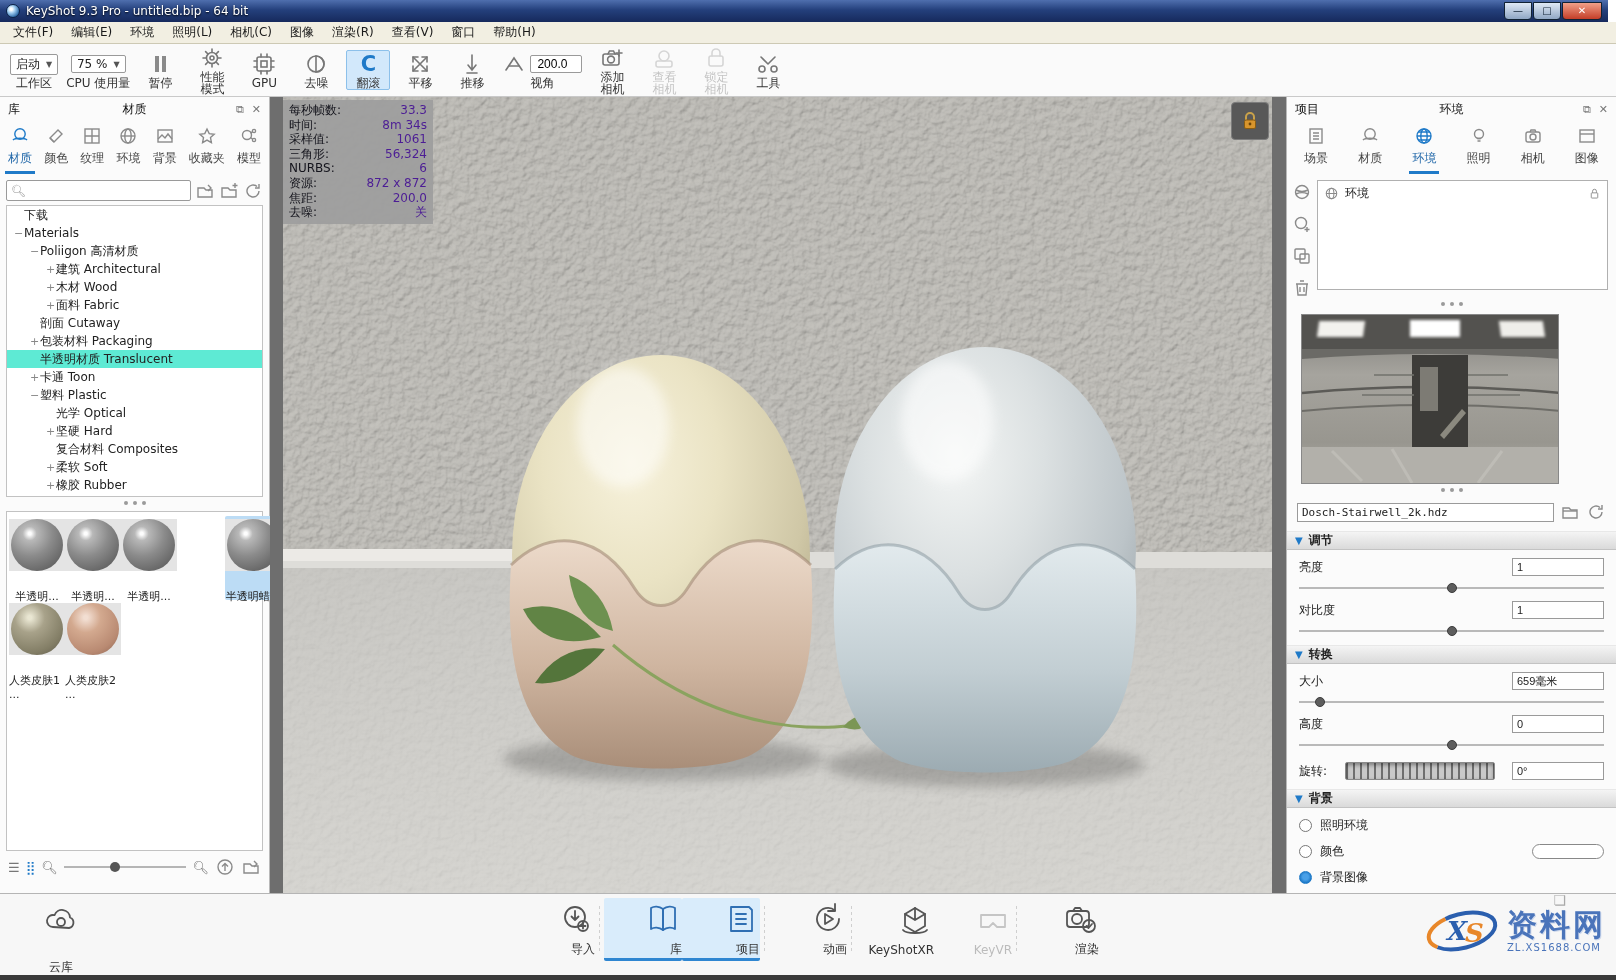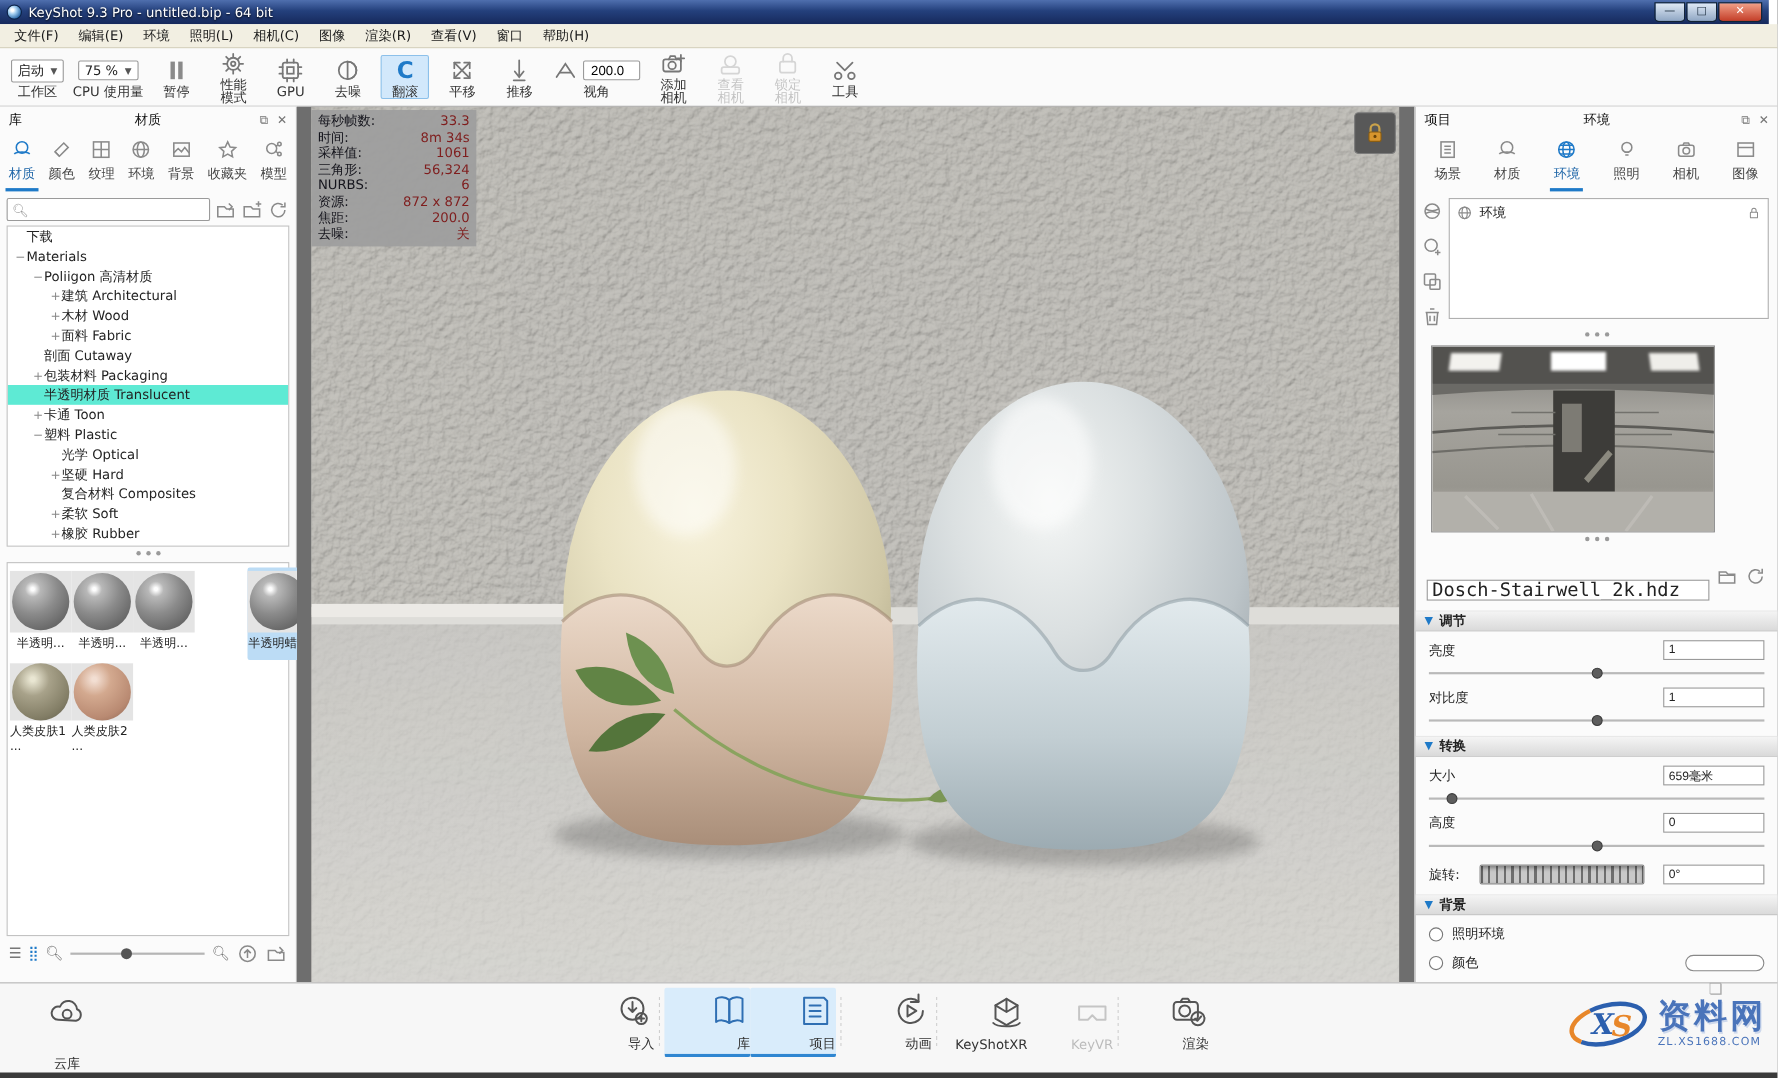--- a/index.html
+++ b/index.html
@@ -59,58 +59,58 @@
   .lpanel{left:0;width:270px;border-right:1px solid #b9b9b9;}
   .searchrow{display:flex;align-items:center;margin:6px 6px 4px 6px;gap:4px;}
   .searchbox{flex:1;height:21px;border:1px solid #9a9a9a;background:#fff;border-radius:2px;display:flex;align-items:center;padding:0 4px;color:#999;}
   .treebox{margin:4px 6px 0 6px;height:292px;border:1px solid #c2c2c2;background:#fff;overflow:hidden;position:relative;}
   .trow{height:18px;display:flex;align-items:center;white-space:nowrap;}
   .trow .exp{width:11px;text-align:center;color:#888;font-size:11px;flex:0 0 11px;}
   .trow.lvl0{padding-left:6px;} .trow.lvl1{padding-left:22px;} .trow.lvl2{padding-left:38px;}
   .trow.sel{background:#5eead4;}
   .thumbbox{margin:2px 6px 0 6px;height:340px;border:1px solid #c2c2c2;background:#fff;
     display:grid;grid-template-columns:repeat(4,1fr);grid-auto-rows:84px;padding:4px 2px;align-content:start;}
-  .thumb{display:flex;flex-direction:column;align-items:center;padding-top:3px;border-radius:2px;}
+  .thumb{display:flex;flex-direction:column;align-items:center;padding-top:3px;border-radius:2px;gap:16px;}
   .thumb.sel{background:#bcdcf5;margin-left:48px;}
   .tsq{width:56px;height:56px;background:#e4e4e4;display:flex;align-items:center;justify-content:center;}
   .sphere{width:52px;height:52px;border-radius:50%;}
   .sph-gray{background:radial-gradient(circle at 36% 28%,#fdfdfd 0 3%,#b8b8b8 14%,#8b8b8b 45%,#5f5f5f 85%);}
   .sph-skin1{background:radial-gradient(circle at 36% 28%,#e9e6d2 0 4%,#a8a28a 30%,#837e66 70%,#5c5848);}
   .sph-skin2{background:radial-gradient(circle at 36% 28%,#f2ded2 0 4%,#d3a98f 30%,#b98a72 70%,#8a6250);}
   .tname{font-size:11px;margin-top:2px;color:#222;}
   .libctl{display:flex;align-items:center;gap:6px;margin:6px 8px 0 8px;color:#777;}
   .libctl .slide{flex:1;height:2px;background:#b5b5b5;position:relative;}
   .libctl .slide i{position:absolute;left:38%;top:-4px;width:10px;height:10px;border-radius:50%;background:#555;}
   .mini{font-size:13px;}
   .mini.blue{color:#1f7ac8;}
 
   
   .viewport{position:absolute;left:270px;top:97px;width:1016px;height:796px;background:#6e6e6e;}
   .render{position:absolute;left:13px;top:0;width:989px;height:796px;overflow:hidden;background:#b2b0ab;}
   .stats{position:absolute;left:0;top:3px;width:150px;background:rgba(158,158,158,.95);
     padding:3px 6px 4px 6px;font-size:12px;line-height:14.6px;}
   .stats .srow{display:flex;justify-content:space-between;}
-  .stats .sl{color:#14141c;} .stats .sv{color:#7f1d1d;}
+  .stats .sl{color:#14141c;} .stats .sv{color:#4c1d95;}
   .lockbtn{position:absolute;right:3px;top:5px;width:38px;height:38px;background:#585858;
     border:1px solid #7c7c7c;border-radius:4px;display:flex;align-items:center;justify-content:center;}
 
   
   .rpanel{left:1286px;width:330px;border-left:1px solid #b9b9b9;}
   .envrow{display:flex;margin-top:6px;}
   .envicons{width:30px;display:flex;flex-direction:column;align-items:center;gap:12px;padding-top:2px;color:#777;}
   .envlist{flex:1;margin-right:8px;height:110px;border:1px solid #b0b0b0;background:#fff;}
   .envitem{display:flex;align-items:center;gap:6px;padding:4px 6px;}
   .envitem .grow{flex:1;}
   .hdripreview{margin:4px 14px 0 14px;width:258px;height:170px;border:1px solid #888;position:relative;overflow:hidden;}
   .stabs{display:flex;gap:26px;padding:2px 0 0 92px;}
   .stab{padding:2px 10px 3px 10px;border-bottom:2px solid #c9c9c9;color:#333;}
   .stab.active{border-bottom-color:#1f7ac8;}
   .filerow{display:flex;align-items:center;gap:6px;margin:6px 10px 0 10px;}
-  .fileinput{flex:1;height:19px;border:1px solid #9a9a9a;background:#fff;font-size:17px;
-    font-family:"DejaVu Sans Mono","Liberation Mono",monospace;padding:2px 4px;color:#222;margin-top:25px;}
+  .fileinput{flex:1;height:19px;border:1px solid #9a9a9a;background:#fff;font-size:11px;
+    font-family:"DejaVu Sans Mono","Liberation Mono",monospace;padding:2px 4px;color:#222;}
   .sechead{height:19px;margin-top:9px;background:linear-gradient(#f4f4f4,#dadada);
     border-top:1px solid #e8e8e8;border-bottom:1px solid #c3c3c3;display:flex;align-items:center;gap:6px;padding:0 8px;font-weight:bold;}
   .sechead .arr{color:#1f7ac8;font-size:10px;}
   .frow{display:flex;align-items:center;justify-content:space-between;margin:8px 12px 0 12px;}
   .fin{width:92px;height:18px;border:1px solid #9a9a9a;background:#fff;font-size:11px;padding:1px 4px;color:#222;}
   .slider{margin:7px 12px 0 12px;height:10px;position:relative;}
   .slider .track{position:absolute;left:0;right:0;top:4px;height:2px;background:#b9b9b9;}
   .slider .knob{position:absolute;top:0;width:10px;height:10px;border-radius:50%;background:#5d5d5d;border:1px solid #3c3c3c;}
   .dial{width:150px;height:18px;border:1px solid #8a8a8a;border-radius:2px;
     background:repeating-linear-gradient(90deg,#6f6f6f 0 2px,#c9c9c9 2px 7px);box-shadow:inset 0 2px 4px rgba(0,0,0,.4);}

